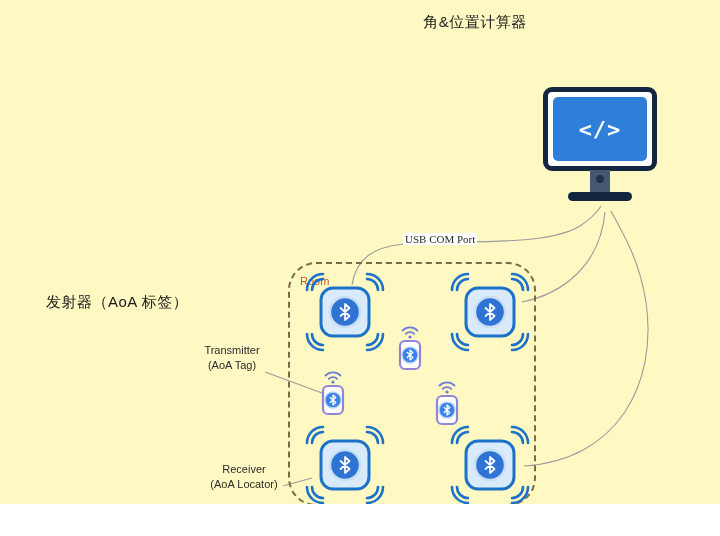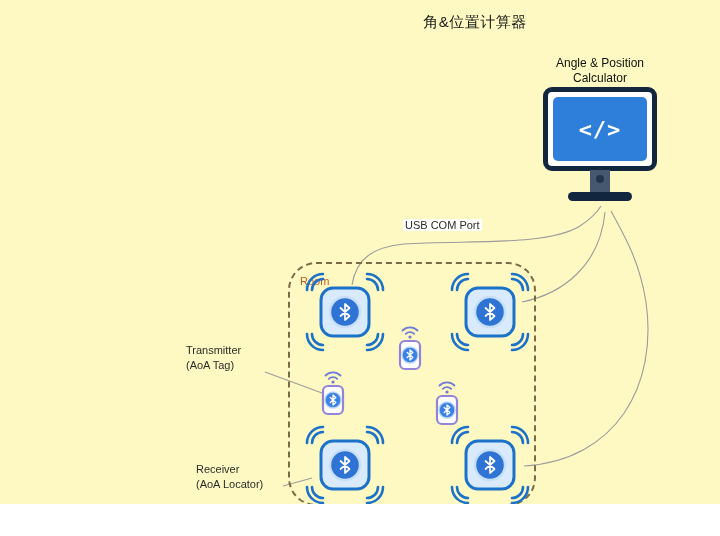--- a/index.html
+++ b/index.html
@@ -6,21 +6,21 @@
   html,body { background:#ffffff; }
   body { font-family:"Liberation Sans", sans-serif; }
   .canvas {
     position:relative; width:720px; height:504px; background:#fef9c3;
     overflow:hidden;
   }
   .abs { position:absolute; }
 
   
   .zh-label { font-size:15px; color:#1a1a1a; letter-spacing:0.5px; white-space:nowrap; }
-  .en-label { font-size:11px; color:#2b2b2b; text-align:left; line-height:15px; }
+  .en-label { font-size:11px; color:#2b2b2b; text-align:center; line-height:15px; }
   .room-label { font-size:11px; color:#c2571f; }
   .usb-label { font-size:11px; color:#2b2b2b; background:#ffffff; padding:0 2px; }
   .calc-label { font-size:12px; color:#111; text-align:center; line-height:15px; }
 
   
   .room-box {
     left:288px; top:262px; width:248px; height:244px;
     border:2px dashed #7a6a48; border-radius:28px;
   }
 
@@ -65,24 +65,20 @@
 
   .wires path { stroke:#9b9b9b; stroke-width:1.1; fill:none; }
 </style>
 </head>
 <body>
 
 <div class="canvas">
 
   <div class="abs zh-label" style="left:390px; top:13px; width:170px; text-align:center;">角&amp;位置计算器</div>
 
-  <div class="abs calc-label" style="left:533px; top:56px; width:134px;">
-    <div>Angle &amp; Position</div>
-    <div>Calculator</div>
-  </div>
 
   <svg class="abs wires" style="left:0; top:0;" width="720" height="536" viewBox="0 0 720 536">
     <path d="M352 285 C356 258 374 247 404 244 C470 240 548 246 580 226 C592 218 598 211 601 206"></path>
     <path d="M522 302 C562 294 600 266 605 212"></path>
     <path d="M524 466 C616 460 658 386 646 302 C639 258 622 232 611 211"></path>
     <path d="M265 372 L322 393"></path>
     <path d="M283 486 L312 478"></path>
   </svg>
 
   <div class="abs monitor">
@@ -93,22 +89,23 @@
     </div>
     <div class="monitor-neck">
       <div class="neck-dot"></div>
     </div>
     <div class="monitor-base"></div>
   </div>
 
   <div class="abs room-box"></div>
   <div class="abs room-label" style="left:300px; top:247px;margin-top:28px;">Room</div>
 
-  <div class="abs usb-label" style="left:403px; top:219px;">USB COM Port</div>
-
+  <div class="abs usb-label" style="left:403px; top:233px;font-family:Liberation Serif, serif;">USB COM Port</div>
+
+  <div class="abs zh-label" style="left:46px; top:293px;">发射器（AoA 标签）</div>
 
   <div class="abs en-label" style="left:186px; top:343px; width:92px;">
     <div>Transmitter</div>
     <div>(AoA Tag)</div>
   </div>
   <div class="abs en-label" style="left:196px; top:462px; width:96px;">
     <div>Receiver</div>
     <div>(AoA Locator)</div>
   </div>
 

